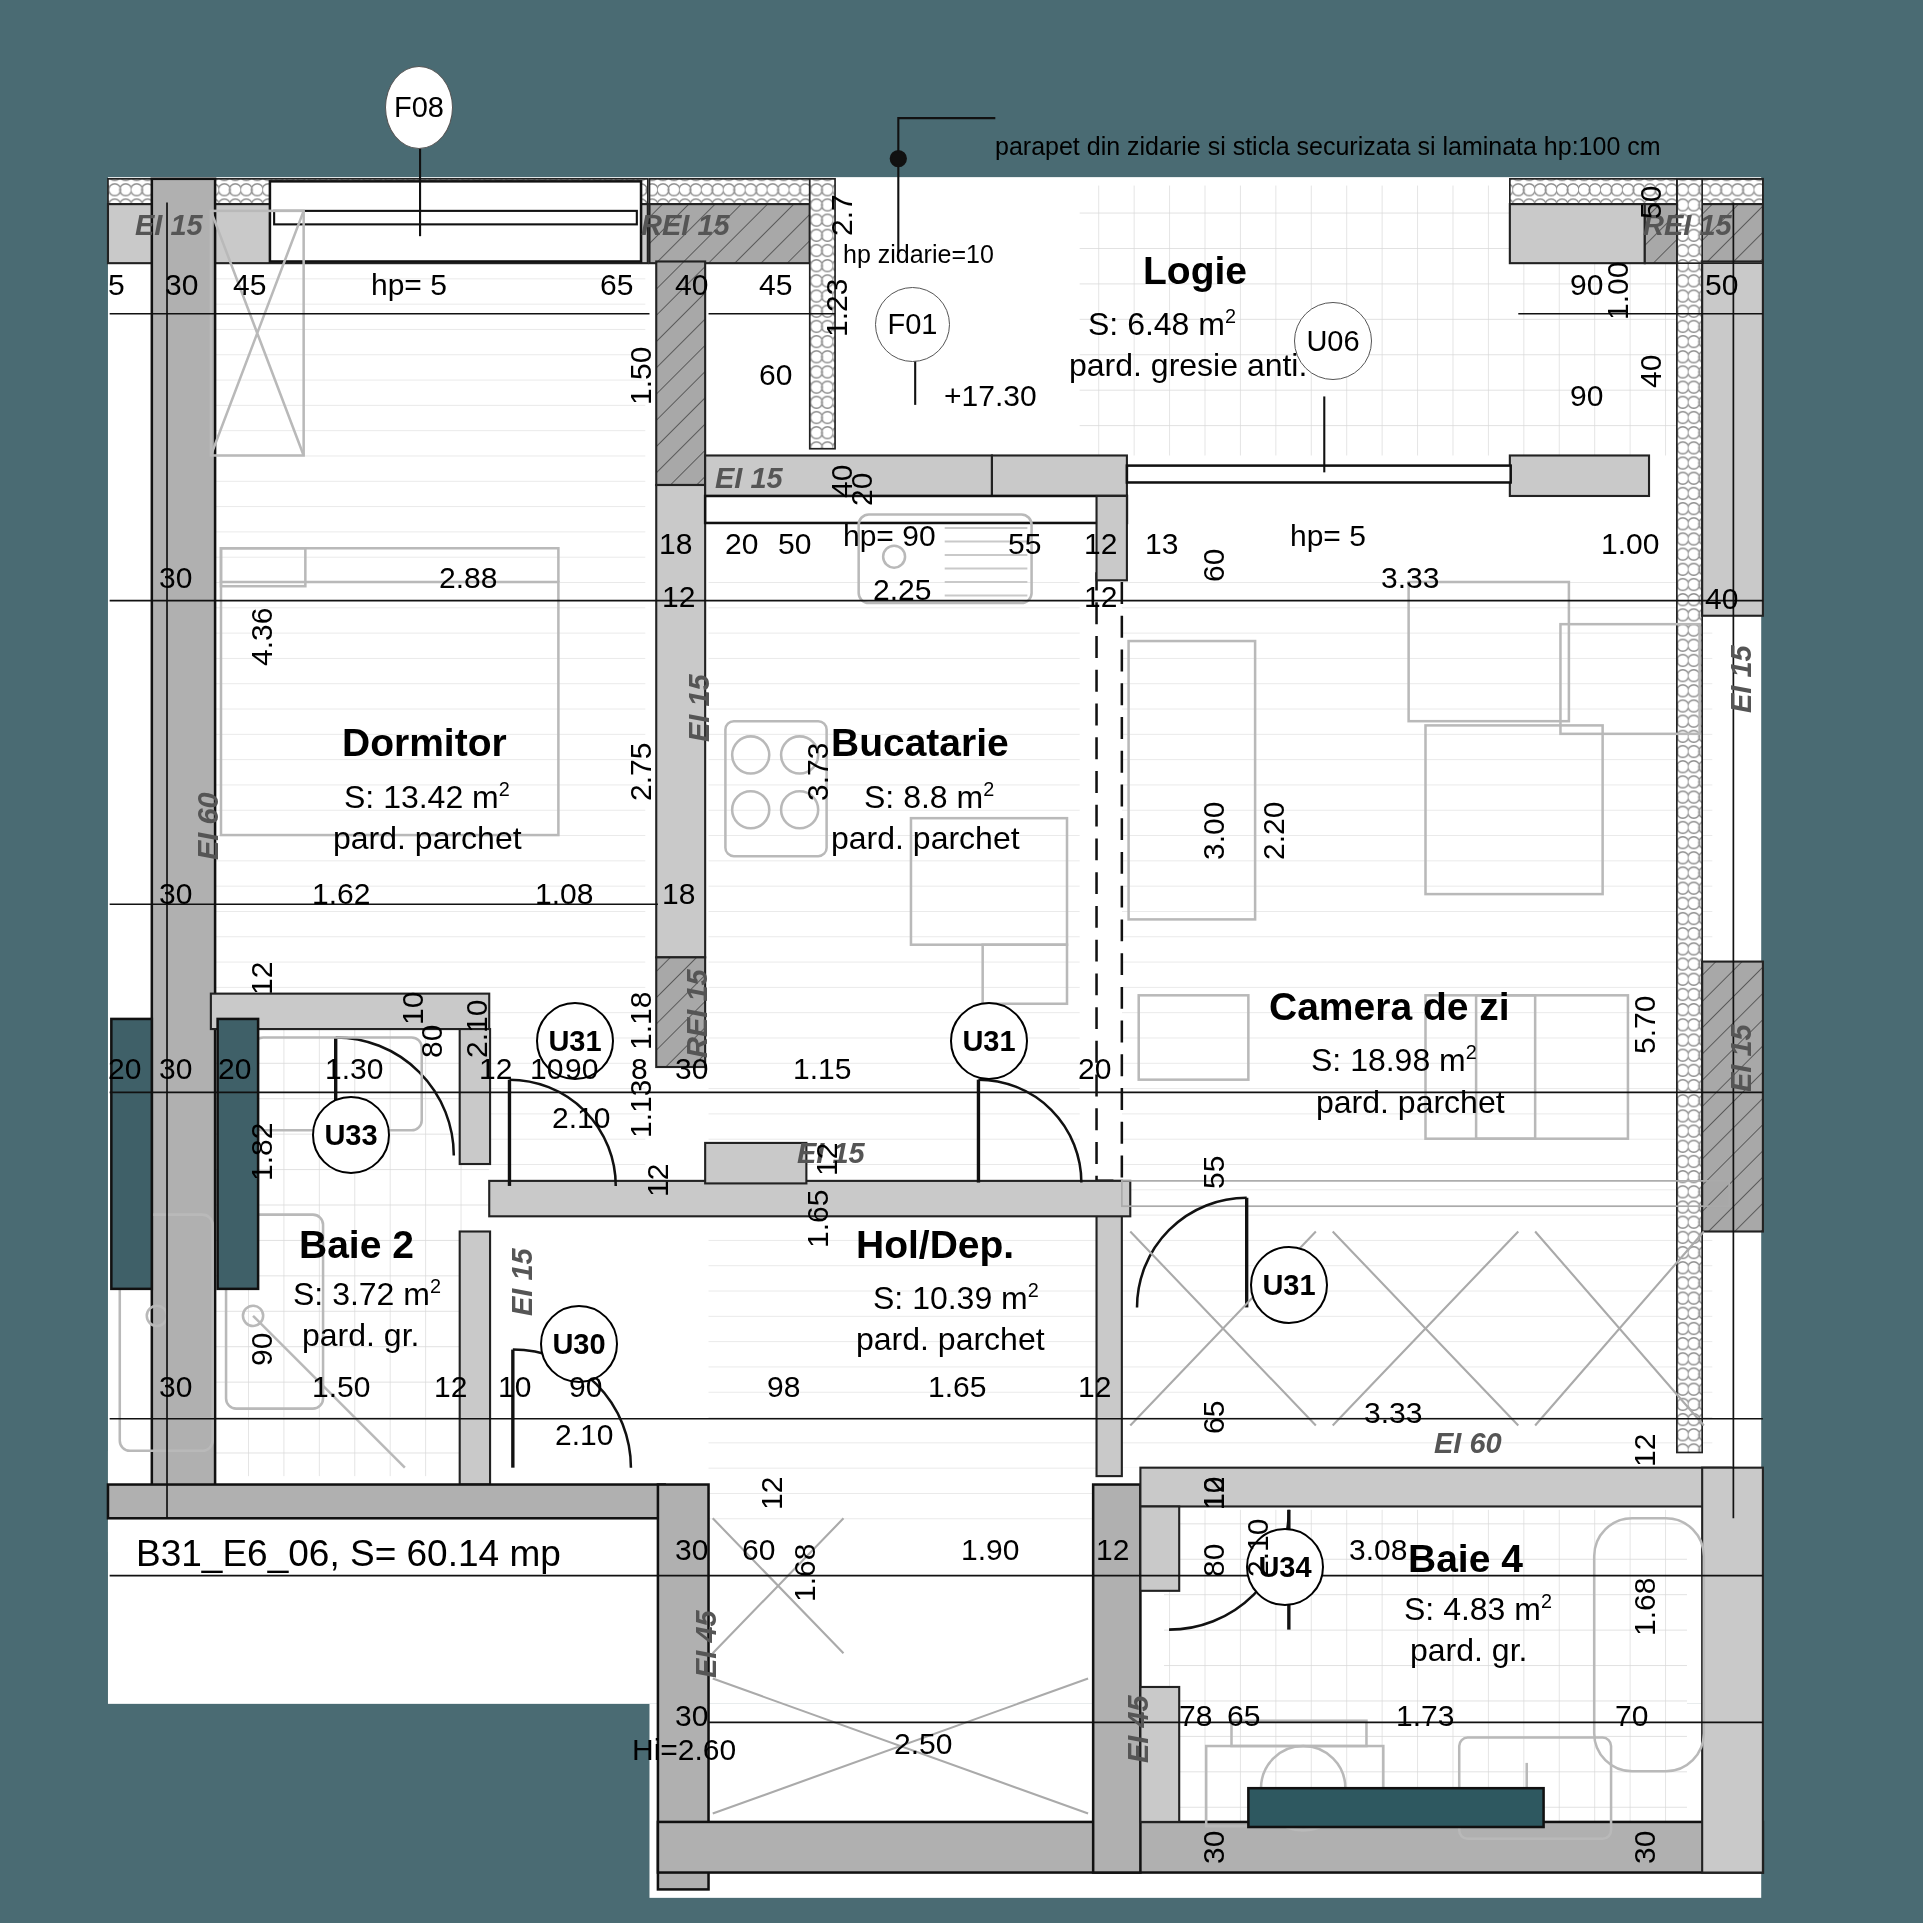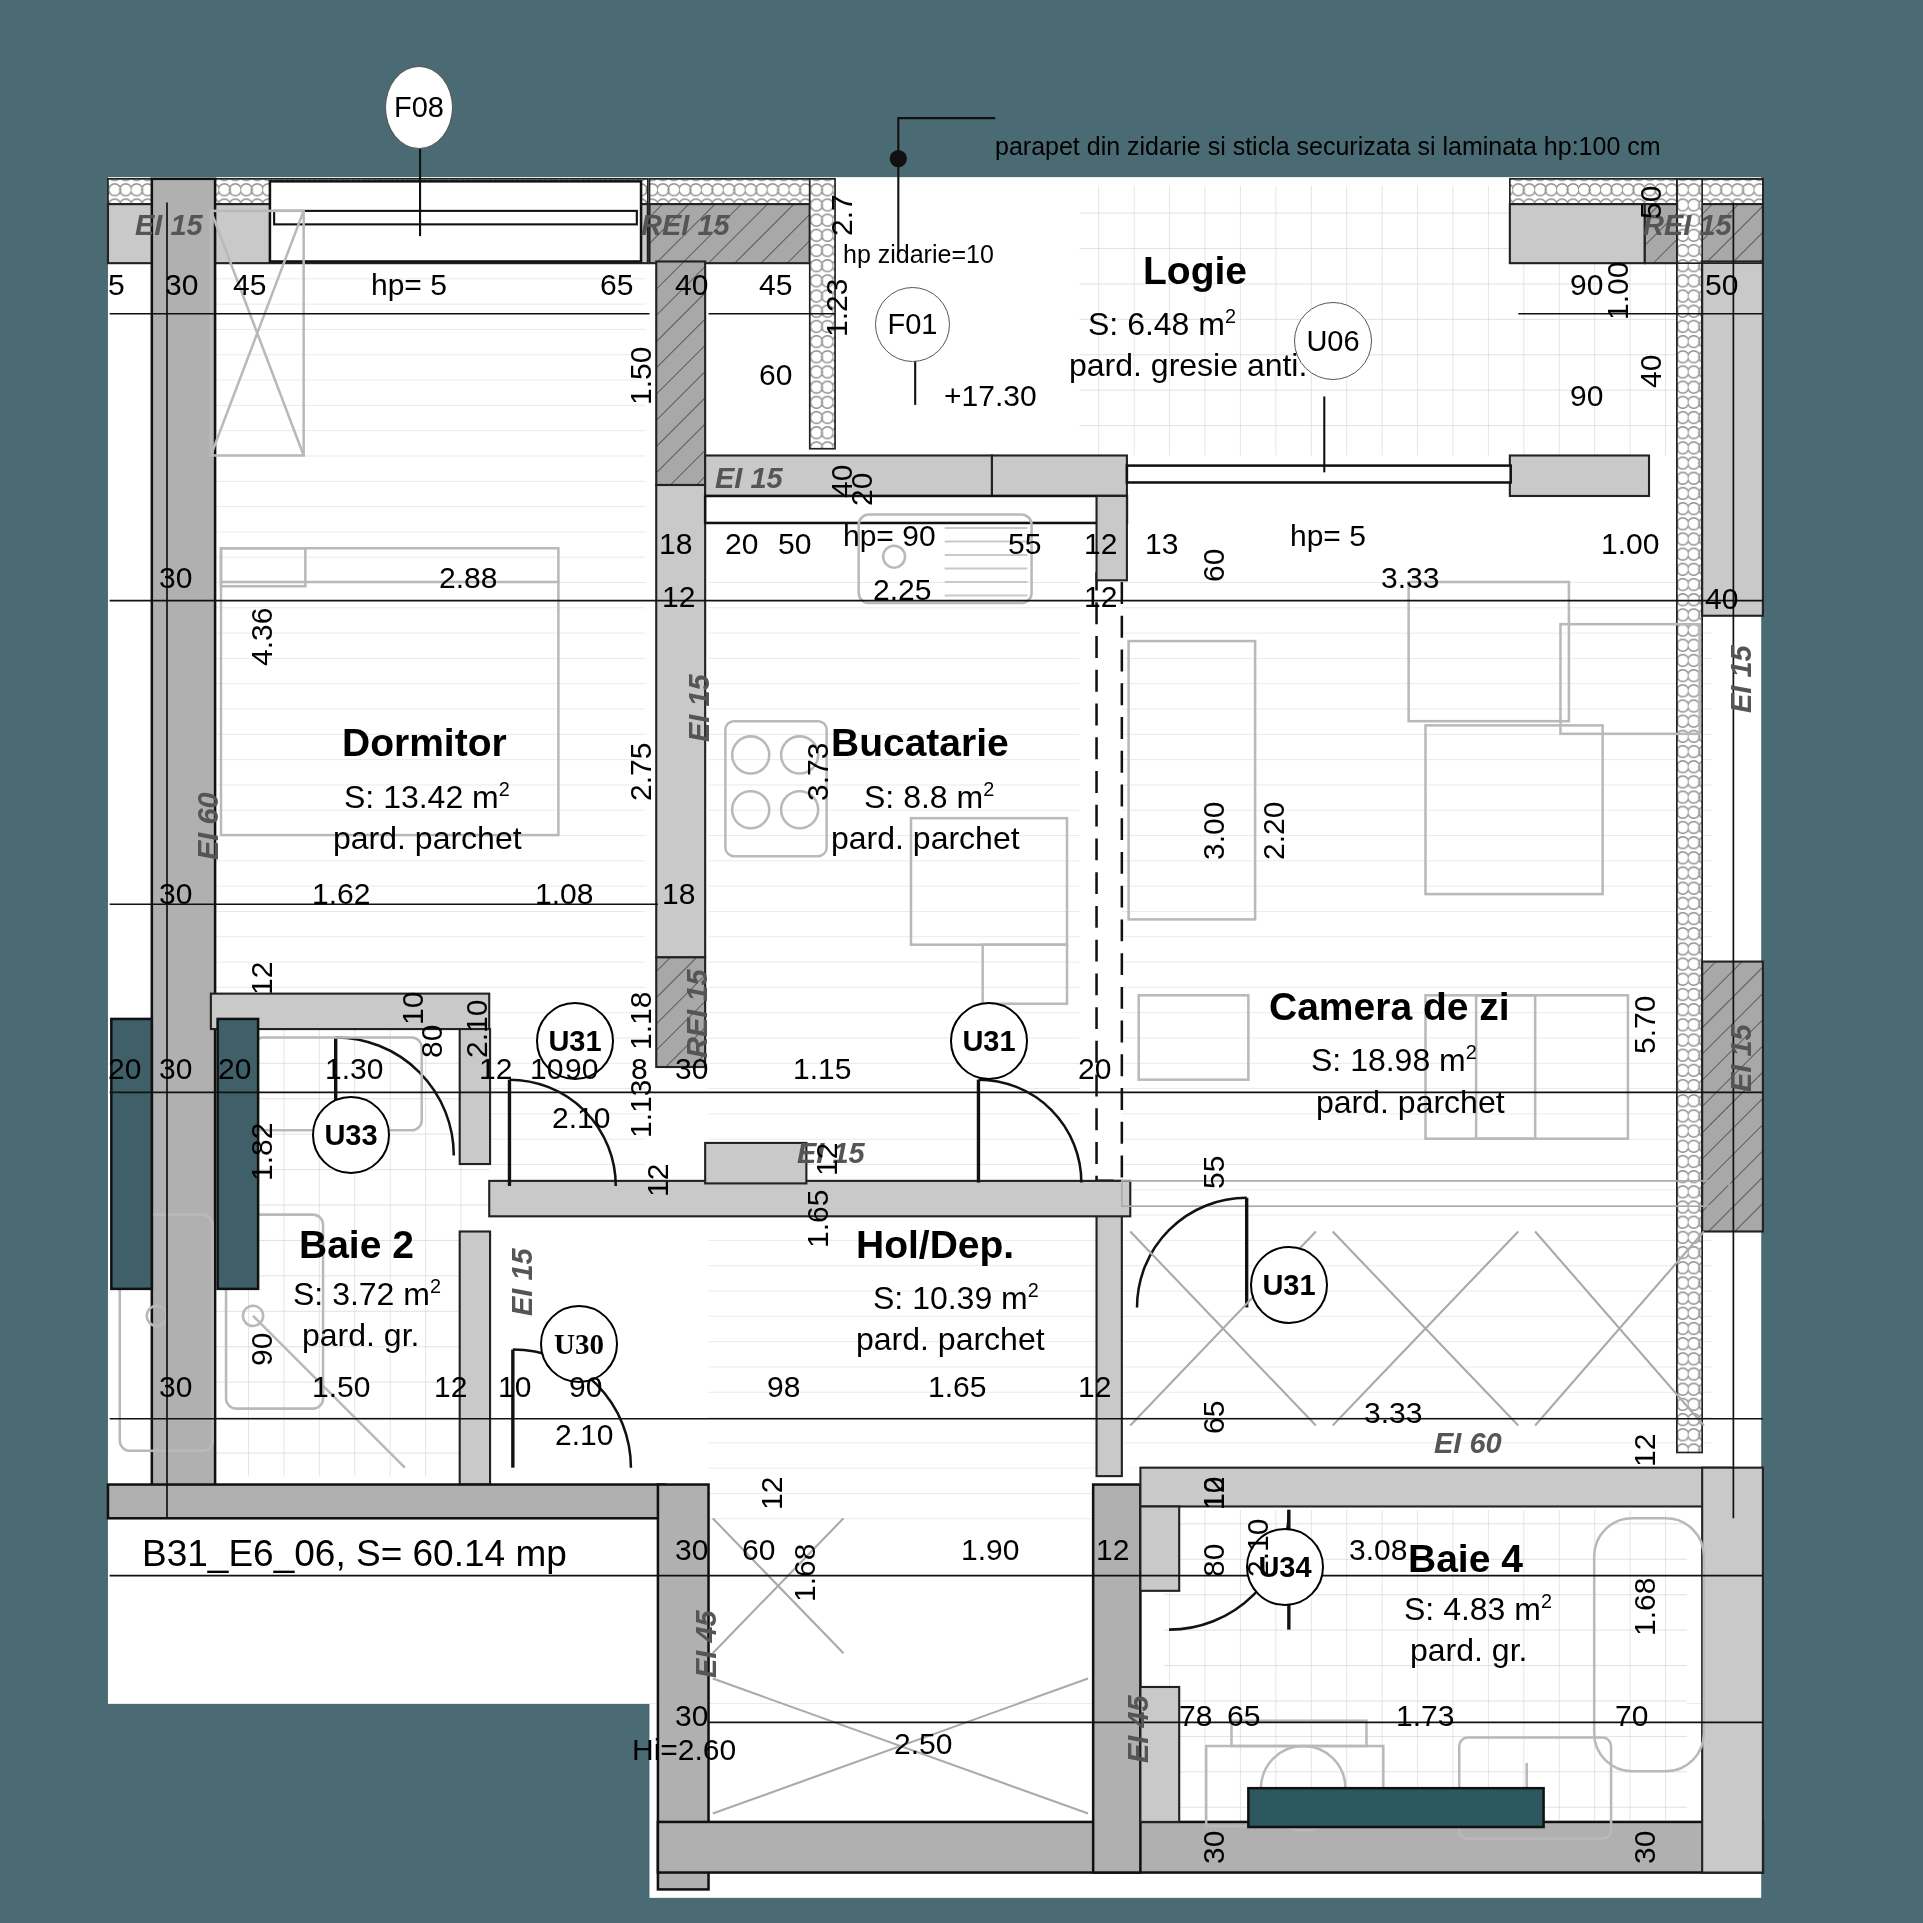--- a/index.html
+++ b/index.html
@@ -241,21 +241,21 @@
 </div>
 
 <div class="txt note" style="left:995px;top:132px;">parapet din zidarie si sticla securizata si laminata  hp:100 cm</div>
 <div class="txt note" style="left:843px;top:240px;">hp zidarie=10</div>
 <div class="txt dim" style="left:632px;top:1733px;">Hi=2.60</div>
 <div class="txt dim" style="left:371px;top:268px;">hp= 5</div>
 <div class="txt dim" style="left:843px;top:519px;">hp= 90</div>
 <div class="txt dim" style="left:1290px;top:519px;">hp= 5</div>
 <div class="txt dim" style="left:928px;top:379px;margin-left:16px;">+17.30</div>
 
-<div class="txt title" style="left:142px;top:1533px;">B31_E6_06, S= 60.14 mp</div>
+<div class="txt title" style="left:136px;top:1533px;">B31_E6_06, S= 60.14 mp</div>
 
 <div>
   <div class="txt room-name" style="left:1143px;top:249px;">Logie</div>
   <div class="txt room-sub" style="left:1088px;top:305px;"><span>S: 6.48 m</span><sup>2</sup></div>
   <div class="txt room-sub" style="left:1069px;top:347px;">pard. gresie anti.</div>
 </div>
 
 <div>
   <div class="txt room-name" style="left:342px;top:721px;">Dormitor</div>
   <div class="txt room-sub" style="left:344px;top:778px;"><span>S: 13.42 m</span><sup>2</sup></div>
@@ -307,21 +307,21 @@
 <div class="txt firev" style="left:690px;top:1678px;">EI 45</div>
 <div class="txt firev" style="left:1122px;top:1763px;">EI 45</div>
 
 <div class="bub thin" style="left:385px;top:66px;width:66px;height:81px;">F08</div>
 <div class="bub thin" style="left:875px;top:287px;width:73px;height:73px;">F01</div>
 <div class="bub thin" style="left:1294px;top:302px;width:76px;height:76px;">U06</div>
 <div class="bub" style="left:536px;top:1002px;width:74px;height:74px;">U31</div>
 <div class="bub" style="left:950px;top:1002px;width:74px;height:74px;">U31</div>
 <div class="bub" style="left:1250px;top:1246px;width:74px;height:74px;">U31</div>
 <div class="bub" style="left:312px;top:1096px;width:74px;height:74px;">U33</div>
-<div class="bub" style="left:540px;top:1305px;width:74px;height:74px;font-family:Liberation Serif, serif;">U30</div>
+<div class="bub" style="left:540px;top:1305px;width:74px;height:74px;">U30</div>
 <div class="bub" style="left:1246px;top:1528px;width:74px;height:74px;">U34</div>
 
 <div class="txt dim" style="left:108px;top:268px;">5</div>
 <div class="txt dim" style="left:165px;top:268px;">30</div>
 <div class="txt dim" style="left:233px;top:268px;">45</div>
 <div class="txt dim" style="left:600px;top:268px;">65</div>
 <div class="txt dim" style="left:675px;top:268px;">40</div>
 <div class="txt dim" style="left:759px;top:268px;">45</div>
 <div class="txt dim" style="left:1570px;top:268px;">90</div>
 <div class="txt dim" style="left:1705px;top:268px;">50</div>

